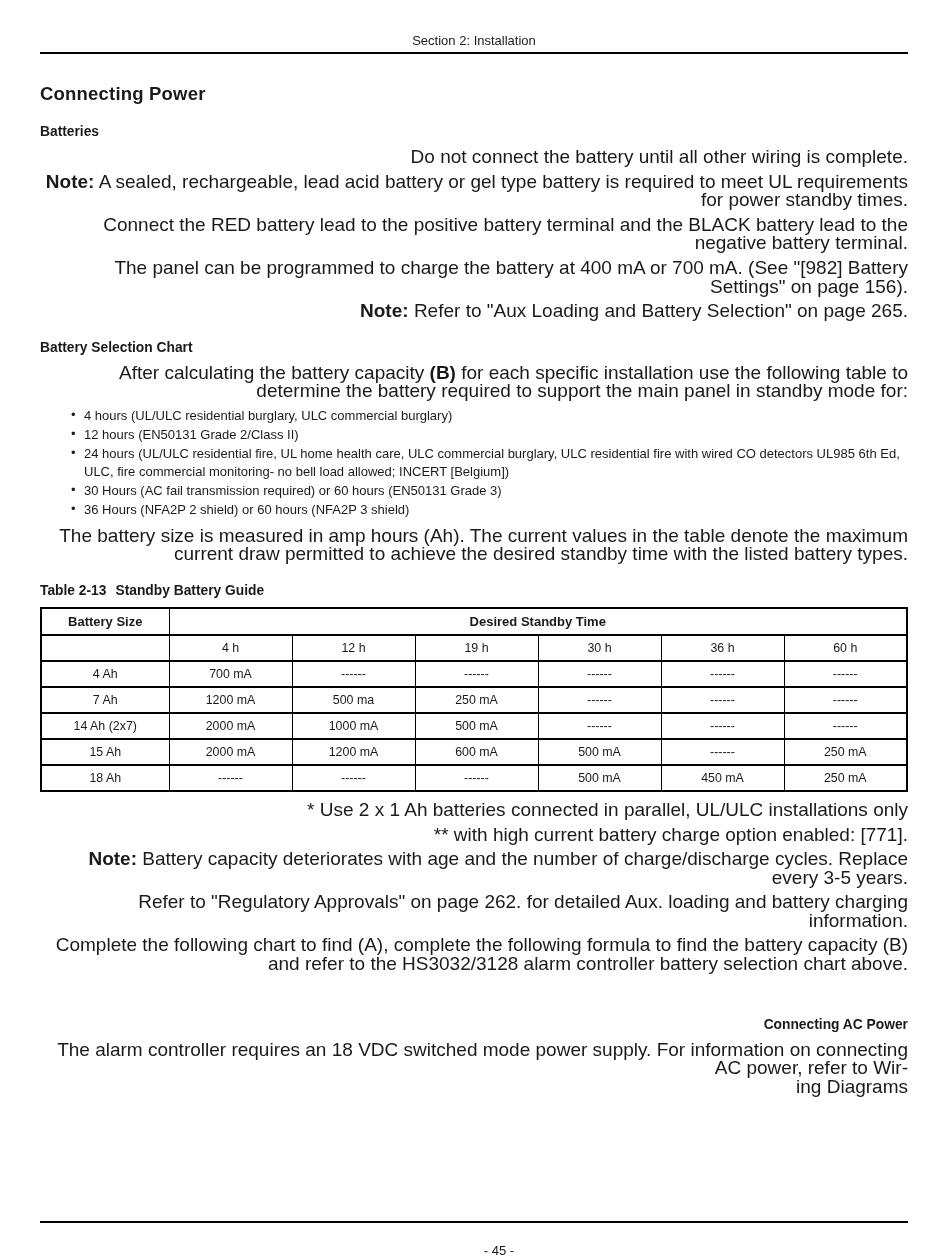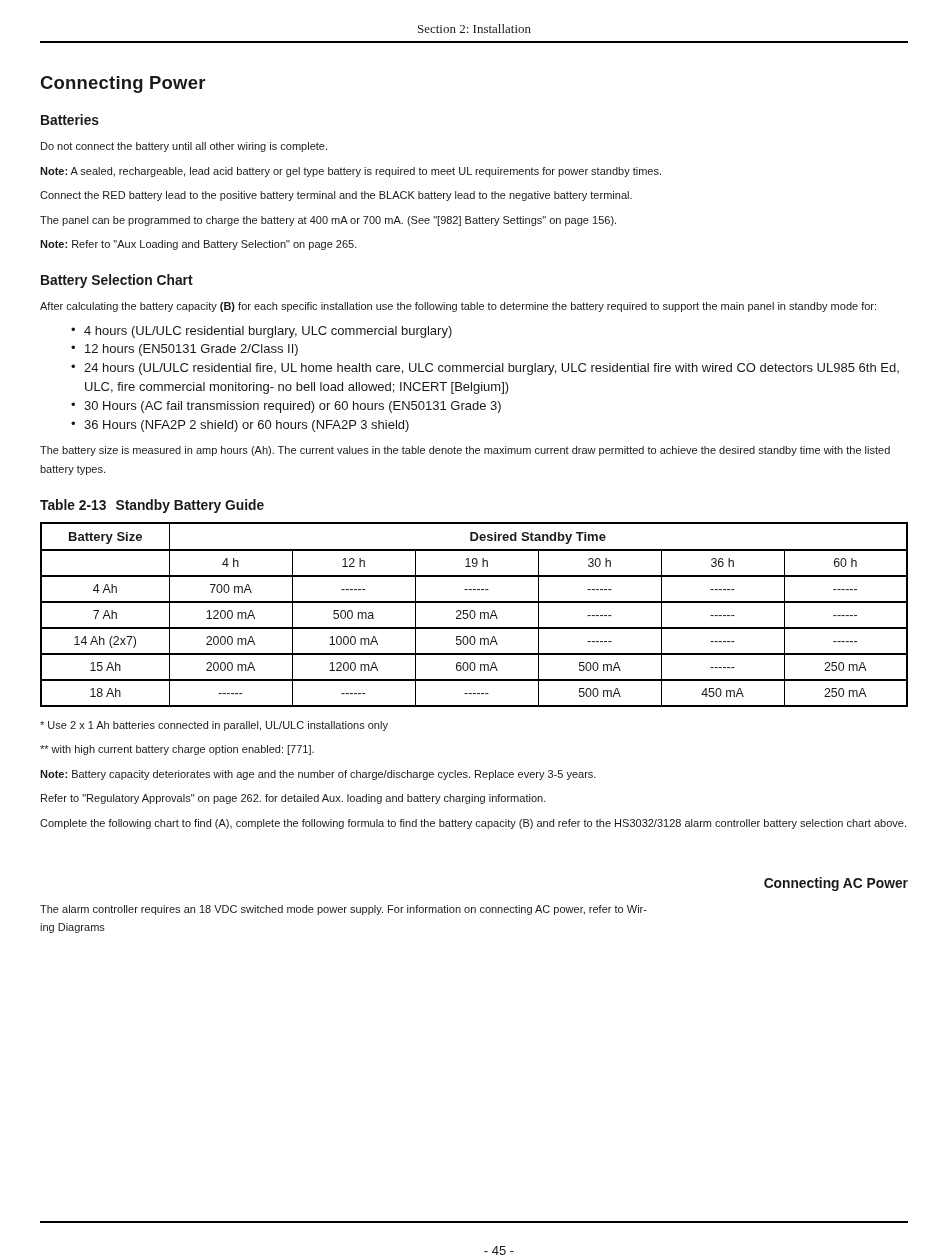--- a/index.html
+++ b/index.html
@@ -8,46 +8,46 @@
     position: relative;
     width: 950px;
     height: 1260px;
     background: #ffffff;
     color: #1a1a1a;
     font-family: "Liberation Sans", "DejaVu Sans", sans-serif;
     overflow: hidden;
   }
   .running-header {
     margin: 0 42px 0 40px;
-    padding-top: 21px;
+    padding-top: 33px;
     padding-bottom: 4px;
     border-bottom: 2px solid #000;
     text-align: center;
     font-size: 13px;
-    font-family: Liberation Serif, serif;
   }
   .content { margin: 0 42px 0 40px; }
   .h1 {
     font-size: 18.5px;
     font-weight: bold;
     margin: 29px 0 0 0;
     letter-spacing: 0.2px;
   }
   .h2 {
     font-size: 13.8px;
     font-weight: bold;
     margin: 19px 0 9px 0;
   }
   .h2.ac-gap { margin-top: 43px; text-align: right; }
   .caption { white-space: pre; }
   .caption .cap-title { margin-left: 9px; }
   p.body {
-    font-size: 11px;
+    font-size: 19px;
     line-height: 18.6px;
     margin: 0 0 6px 0;
+    text-align: right;
   }
   p.body b { font-weight: bold; }
   ul.bullets {
     list-style: none;
     margin: 0 0 7px 0;
     padding: 0 0 0 44px;
   }
   ul.bullets li {
     position: relative;
     font-size: 13px;

